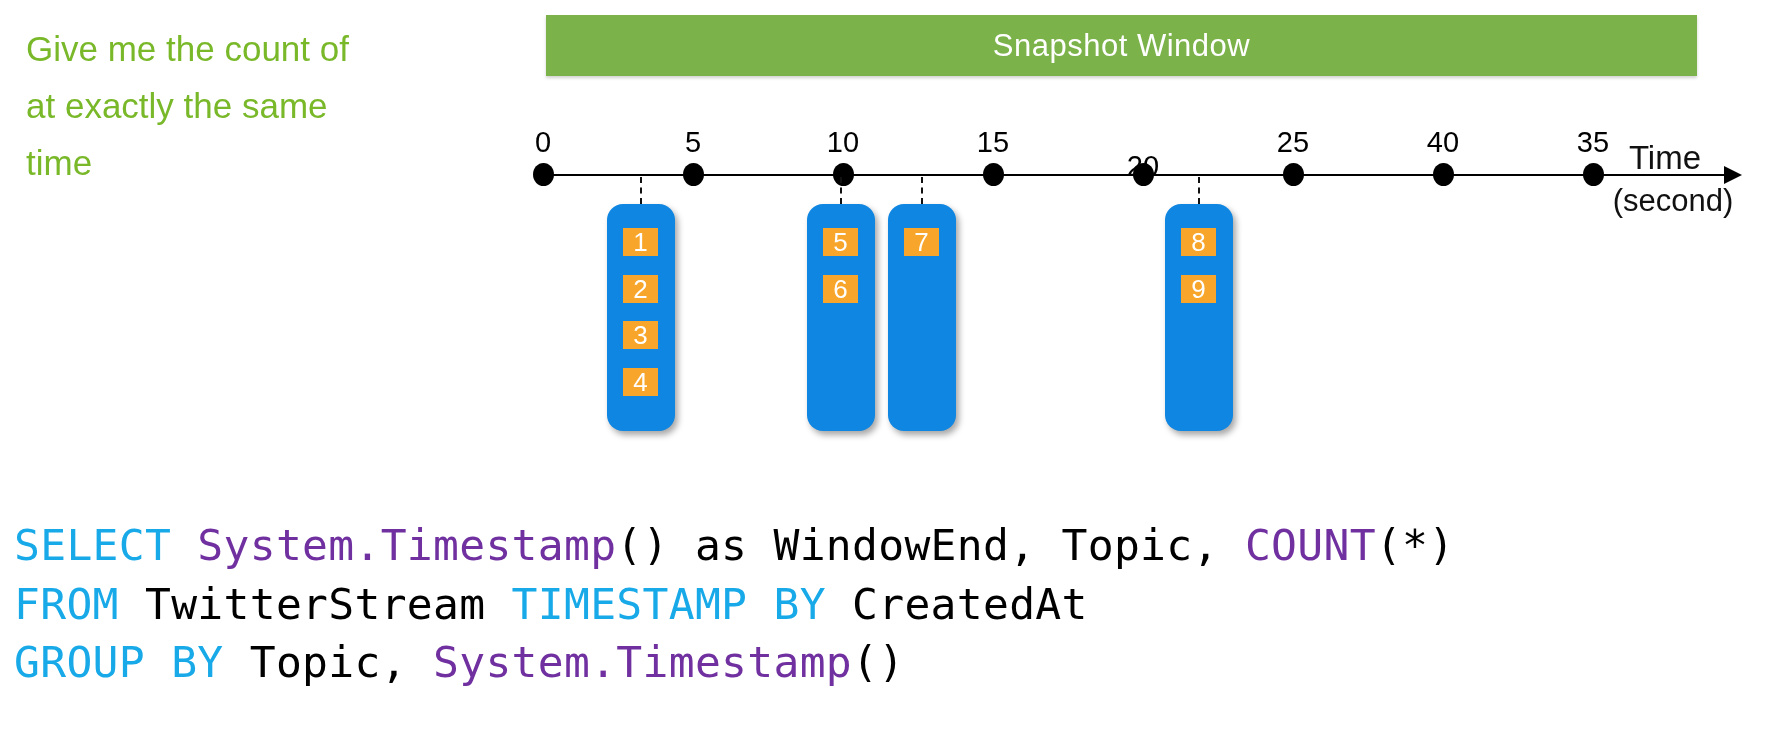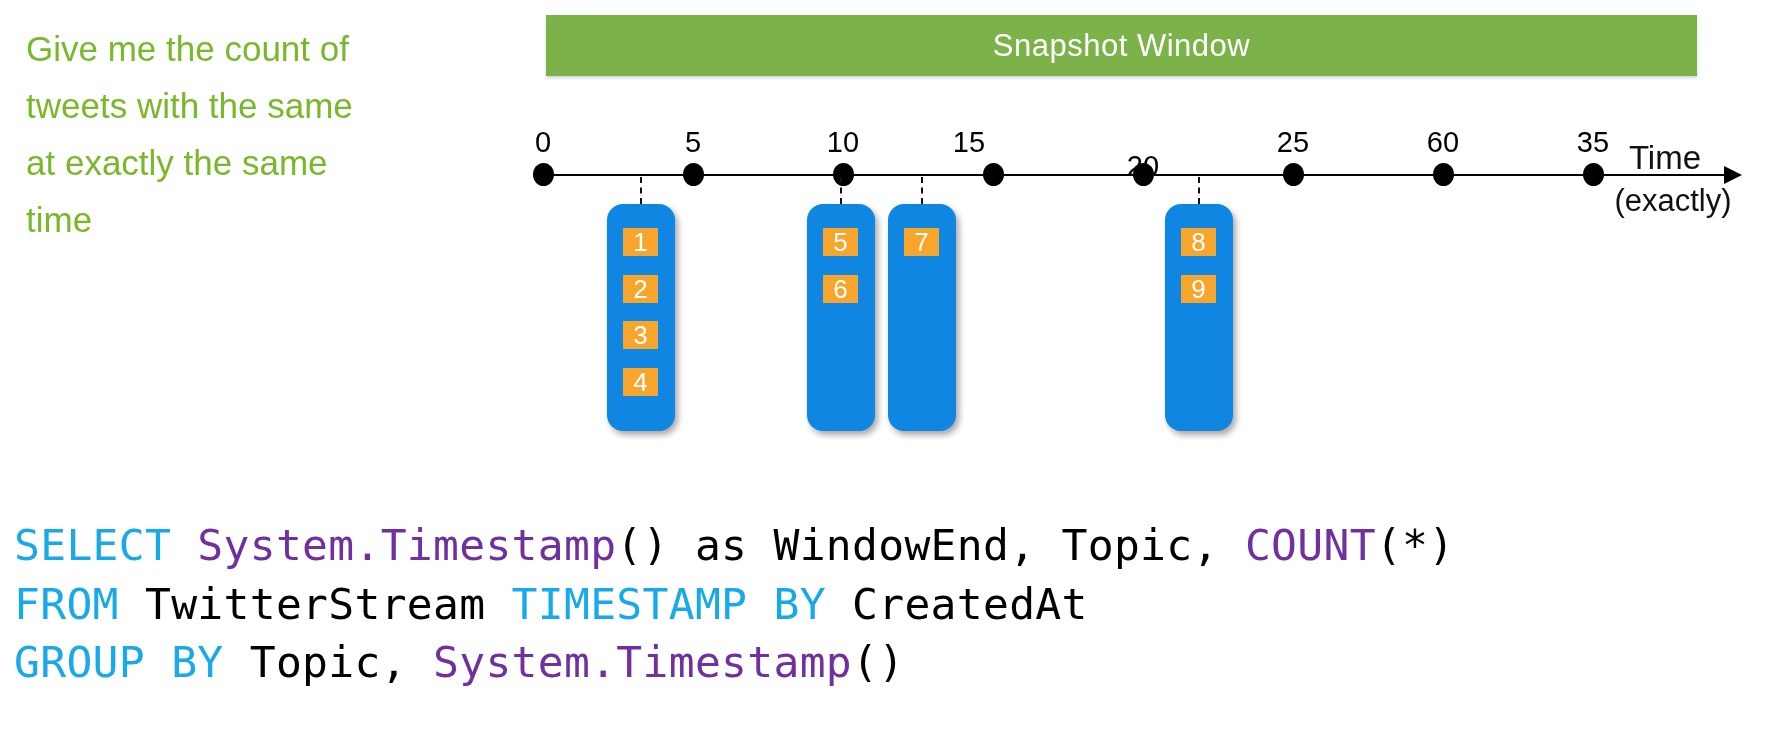--- a/index.html
+++ b/index.html
@@ -76,52 +76,51 @@
   .tok-function{color:var(--code-function-purple,#7030A0);}
   .tok-plain{color:var(--code-plain-black,#000);margin-top:12px;}
 </style>
 </head>
 <body>
 
 <div class="slide">
 
   <div class="quote" id="quote">
       <div class="quote-line">Give me the count of</div>
-      <div class="quote-line">tweets with the same</div>
       <div class="quote-line">at exactly the same</div>
       <div class="quote-line">time</div>
     </div>
 
   <div class="banner">
     <span>Snapshot Window</span>
   </div>
 
   <div>
     <div class="axis-line"></div>
     <div class="arrowhead"></div>
     <div id="ticks">
         <div class="tick-label" style="left: 513px;">0</div>
         <div class="tick-dot" style="left: 532.5px;"></div>
         <div class="tick-label" style="left: 663px;">5</div>
         <div class="tick-dot" style="left: 682.5px;"></div>
         <div class="tick-label" style="left: 813px;">10</div>
         <div class="tick-dot" style="left: 832.5px;"></div>
-        <div class="tick-label" style="left: 939px;">15</div>
+        <div class="tick-label" style="left: 963px;">15</div>
         <div class="tick-dot" style="left: 982.5px;"></div>
         <div class="tick-label" style="left: 1113px; margin-top: 24px;">20</div>
         <div class="tick-dot" style="left: 1132.5px;"></div>
         <div class="tick-label" style="left: 1263px;">25</div>
         <div class="tick-dot" style="left: 1282.5px;"></div>
-        <div class="tick-label" style="left: 1413px;">60</div>
+        <div class="tick-label" style="left: 1413px;">40</div>
         <div class="tick-dot" style="left: 1432.5px;"></div>
         <div class="tick-label" style="left: 1563px;">35</div>
         <div class="tick-dot" style="left: 1582.5px;"></div>
       </div>
     <div class="time-label">Time</div>
-    <div class="time-unit">(exactly)</div>
+    <div class="time-unit">(second)</div>
   </div>
 
   <div id="events">
       <div class="event-dash" style="left: 640px;"></div>
       <div class="event-box" style="left: 607px;">
         <div class="tweet-square" style="top: 24px;">1</div>
         <div class="tweet-square" style="top: 71px;">2</div>
         <div class="tweet-square" style="top: 117px;">3</div>
         <div class="tweet-square" style="top: 164px;">4</div>
       </div>

